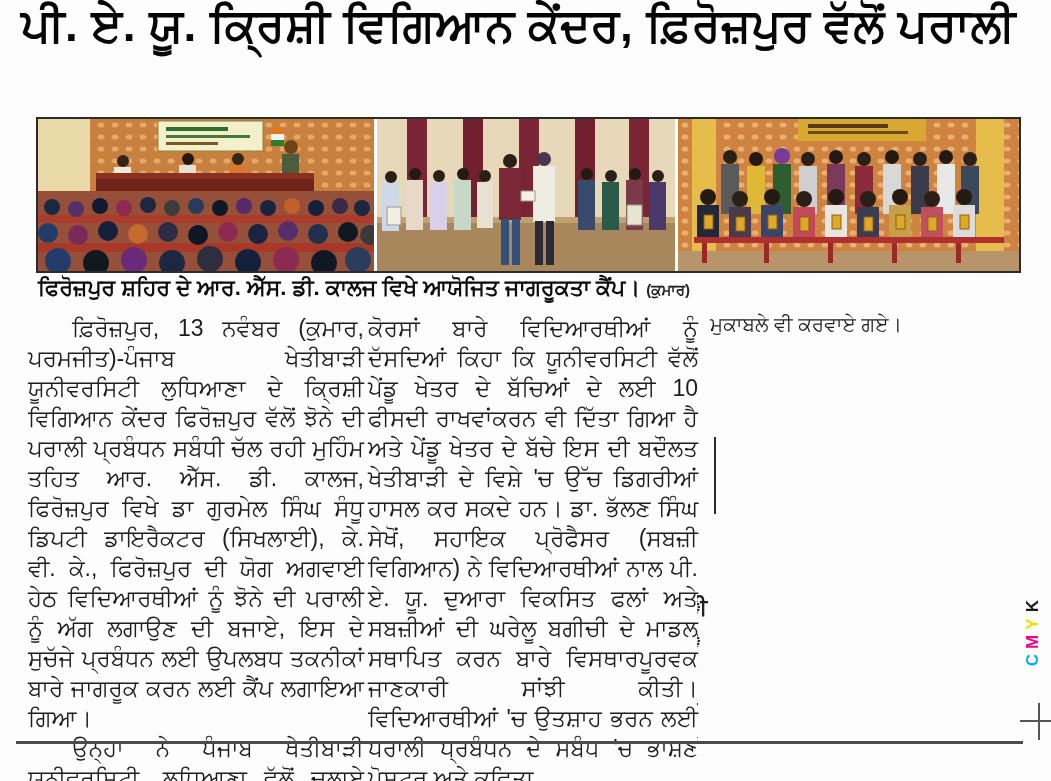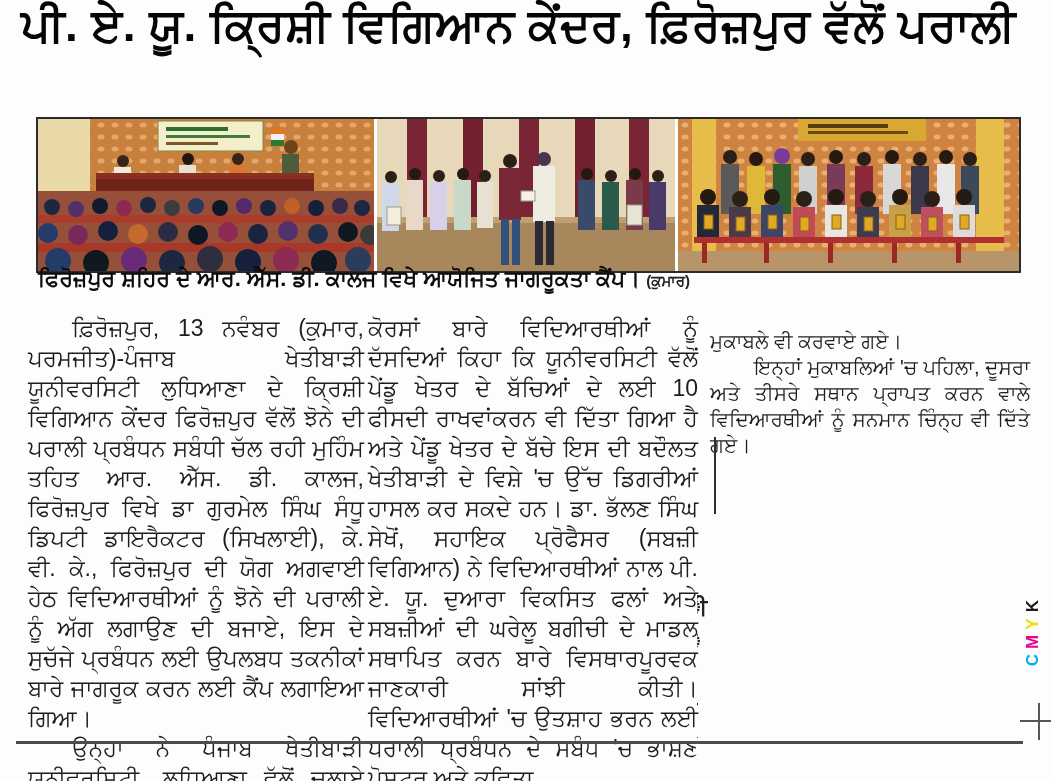--- a/index.html
+++ b/index.html
@@ -3,27 +3,27 @@
 <meta charset="utf-8">
 <style>
   html,body{margin:0;padding:0;background:#fdfdfd;}
   .page{position:relative;width:1051px;height:781px;background:#fdfdfd;overflow:hidden;
         font-family:"Liberation Sans","DejaVu Sans",sans-serif;color:#111;margin-left:16px;}
   .headline{position:absolute;left:5px;top:-4px;width:1010px;}
   .hl{font-size:46px;line-height:58px;font-weight:bold;color:#050505;letter-spacing:0.5px;white-space:nowrap;}
   .photo-strip{position:absolute;left:20px;top:117px;width:985px;height:156px;border:2px solid #2b2b2b;
         background:#fff;display:flex;gap:3px;box-sizing:border-box;}
   .photo-strip svg{display:block;height:100%;}
-  .caption{position:absolute;left:22px;top:266px;font-size:22px;font-weight:bold;color:#0c0c0c;}
+  .caption{position:absolute;left:22px;top:275px;font-size:22px;font-weight:bold;color:#0c0c0c;}
   .credit{font-size:15px;font-weight:bold;color:#222;}
   .col{position:absolute;text-align:justify;color:#1d1d1d;}
   .col p{margin:0;}
   .col1{left:12px;top:313px;width:336px;font-size:23px;line-height:30px;}
   .col2{left:352px;top:313px;width:330px;font-size:23px;line-height:30px;}
-  .col3{left:694px;top:328px;width:320px;font-size:20px;line-height:26px;}
+  .col3{left:694px;top:311px;width:320px;font-size:20px;line-height:26px;}
   .indent{text-indent:44px;}
   .v-sep{position:absolute;left:698px;top:437px;width:2px;height:77px;background:#2e2e2e;}
   .frag{position:absolute;left:681px;top:556px;width:11px;height:182px;overflow:hidden;
         font-size:23px;line-height:34px;font-weight:bold;color:#222;white-space:pre-line;}
   .frag span{display:block;margin-left:-15px;}
   .bottom-rule{position:absolute;left:0;top:741px;width:1007px;height:3px;background:#4c4c4c;}
   .edge-strip{position:absolute;left:1040px;top:0;width:11px;height:781px;background:#e9e9e9;}
   .cmyk{position:absolute;left:1006px;top:597px;width:22px;display:flex;flex-direction:column;
         align-items:center;font-weight:bold;font-size:17px;line-height:18px;letter-spacing:0;}
   .cl{display:block;transform:rotate(-90deg);}
@@ -227,21 +227,20 @@
     <p class="indent">ਫ਼ਿਰੋਜ਼ਪੁਰ, 13 ਨਵੰਬਰ (ਕੁਮਾਰ, ਪਰਮਜੀਤ)-ਪੰਜਾਬ ਖੇਤੀਬਾੜੀ ਯੂਨੀਵਰਸਿਟੀ ਲੁਧਿਆਣਾ ਦੇ ਕ੍ਰਿਸ਼ੀ ਵਿਗਿਆਨ ਕੇਂਦਰ ਫਿਰੋਜ਼ਪੁਰ ਵੱਲੋਂ ਝੋਨੇ ਦੀ ਪਰਾਲੀ ਪ੍ਰਬੰਧਨ ਸਬੰਧੀ ਚੱਲ ਰਹੀ ਮੁਹਿੰਮ ਤਹਿਤ ਆਰ. ਐੱਸ. ਡੀ. ਕਾਲਜ, ਫਿਰੋਜ਼ਪੁਰ ਵਿਖੇ ਡਾ ਗੁਰਮੇਲ ਸਿੰਘ ਸੰਧੂ ਡਿਪਟੀ ਡਾਇਰੈਕਟਰ (ਸਿਖਲਾਈ), ਕੇ. ਵੀ. ਕੇ., ਫਿਰੋਜ਼ਪੁਰ ਦੀ ਯੋਗ ਅਗਵਾਈ ਹੇਠ ਵਿਦਿਆਰਥੀਆਂ ਨੂੰ ਝੋਨੇ ਦੀ ਪਰਾਲੀ ਨੂੰ ਅੱਗ ਲਗਾਉਣ ਦੀ ਬਜਾਏ, ਇਸ ਦੇ ਸੁਚੱਜੇ ਪ੍ਰਬੰਧਨ ਲਈ ਉਪਲਬਧ ਤਕਨੀਕਾਂ ਬਾਰੇ ਜਾਗਰੂਕ ਕਰਨ ਲਈ ਕੈਂਪ ਲਗਾਇਆ ਗਿਆ।</p>
     <p class="indent">ਉਨ੍ਹਾ ਨੇ ਪੰਜਾਬ ਖੇਤੀਬਾੜੀ ਯੂਨੀਵਰਸਿਟੀ, ਲੁਧਿਆਣਾ ਵੱਲੋਂ ਚਲਾਏ ਜਾਂਦੇ</p>
   </div>
 
   <div class="col col2">
     <p>ਕੋਰਸਾਂ ਬਾਰੇ ਵਿਦਿਆਰਥੀਆਂ ਨੂੰ ਦੱਸਦਿਆਂ ਕਿਹਾ ਕਿ ਯੂਨੀਵਰਸਿਟੀ ਵੱਲੋਂ ਪੇਂਡੂ ਖੇਤਰ ਦੇ ਬੱਚਿਆਂ ਦੇ ਲਈ 10 ਫੀਸਦੀ ਰਾਖਵਾਂਕਰਨ ਵੀ ਦਿੱਤਾ ਗਿਆ ਹੈ ਅਤੇ ਪੇਂਡੂ ਖੇਤਰ ਦੇ ਬੱਚੇ ਇਸ ਦੀ ਬਦੌਲਤ ਖੇਤੀਬਾੜੀ ਦੇ ਵਿਸ਼ੇ 'ਚ ਉੱਚ ਡਿਗਰੀਆਂ ਹਾਸਲ ਕਰ ਸਕਦੇ ਹਨ। ਡਾ. ਭੱਲਣ ਸਿੰਘ ਸੇਖੋਂ, ਸਹਾਇਕ ਪ੍ਰੋਫੈਸਰ (ਸਬਜ਼ੀ ਵਿਗਿਆਨ) ਨੇ ਵਿਦਿਆਰਥੀਆਂ ਨਾਲ ਪੀ. ਏ. ਯੂ. ਦੁਆਰਾ ਵਿਕਸਿਤ ਫਲਾਂ ਅਤੇ ਸਬਜ਼ੀਆਂ ਦੀ ਘਰੇਲੂ ਬਗੀਚੀ ਦੇ ਮਾਡਲ ਸਥਾਪਿਤ ਕਰਨ ਬਾਰੇ ਵਿਸਥਾਰਪੂਰਵਕ ਜਾਣਕਾਰੀ ਸਾਂਝੀ ਕੀਤੀ। ਵਿਦਿਆਰਥੀਆਂ 'ਚ ਉਤਸ਼ਾਹ ਭਰਨ ਲਈ ਪਰਾਲੀ ਪ੍ਰਬੰਧਨ ਦੇ ਸਬੰਧ 'ਚ ਭਾਸ਼ਣ ਪੋਸਟਰ ਅਤੇ ਕਵਿਤਾ</p>
   </div>
 
   <div class="col col3">
     <p>ਮੁਕਾਬਲੇ ਵੀ ਕਰਵਾਏ ਗਏ।</p>
-    <p class="indent">ਇਨ੍ਹਾਂ ਮੁਕਾਬਲਿਆਂ 'ਚ ਪਹਿਲਾ, ਦੂਸਰਾ ਅਤੇ ਤੀਸਰੇ ਸਥਾਨ ਪ੍ਰਾਪਤ ਕਰਨ ਵਾਲੇ ਵਿਦਿਆਰਥੀਆਂ ਨੂੰ ਸਨਮਾਨ ਚਿੰਨ੍ਹ ਵੀ ਦਿੱਤੇ ਗਏ।</p>
   </div>
 
   <div class="v-sep"></div>
 
   <div class="frag">
     <span>ੀ
 ੇ
 ਬ
 ਦ
 ੜ</span>

